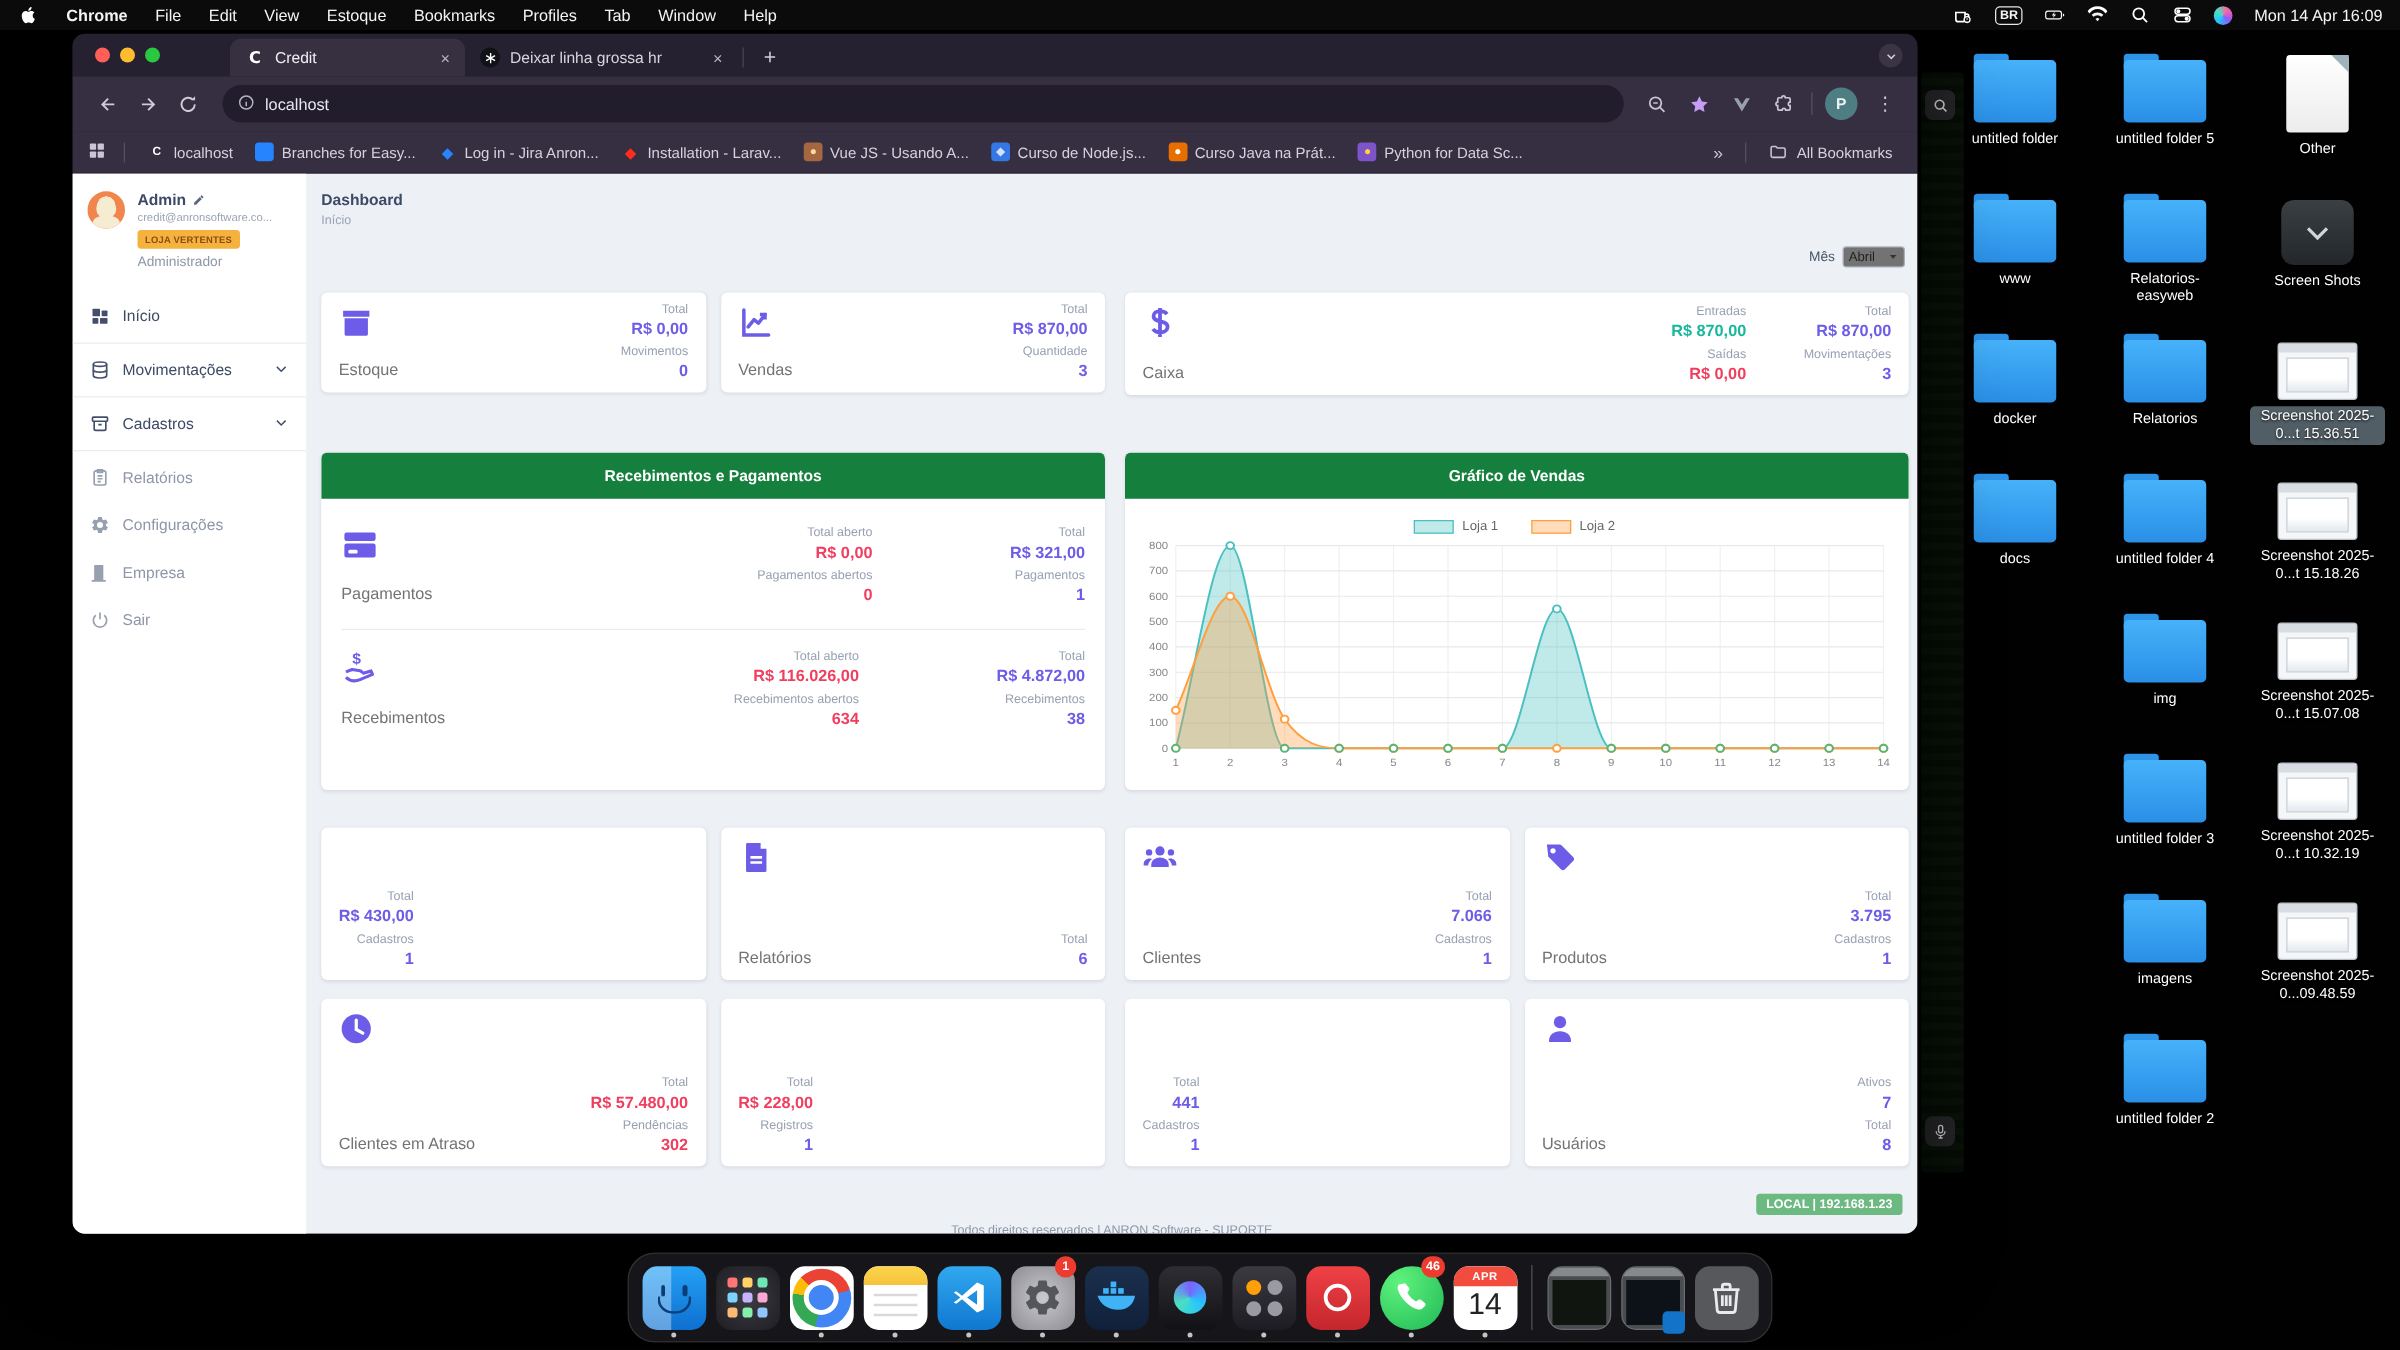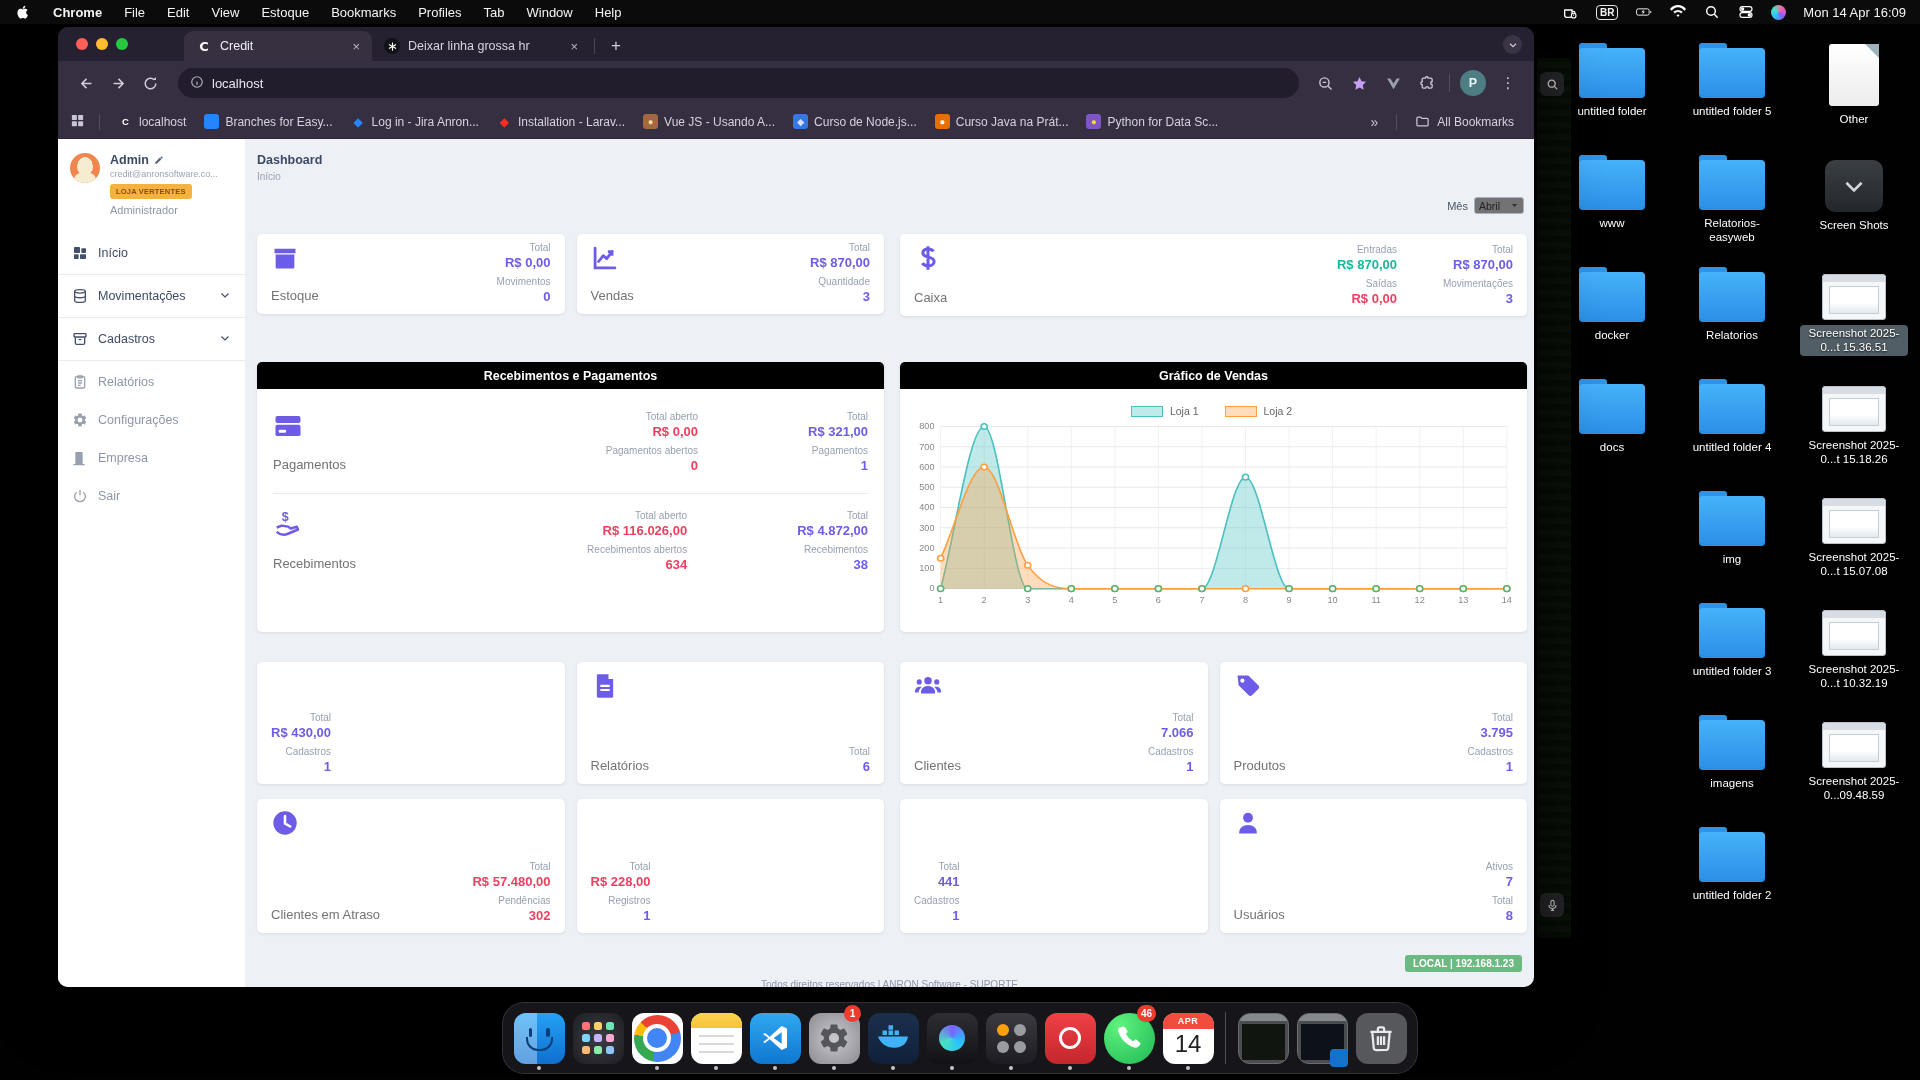--- a/index.html
+++ b/index.html
@@ -108,21 +108,21 @@
   .cicon{width:28px;height:28px;color:#6c5ce7;}
   .cicon svg{width:28px;height:28px;}
   .ctitle{font-size:13px;font-weight:normal;color:#737373;max-width:125px;line-height:1.25;}
   .cstats{display:flex;gap:46px;}
   .scol{display:flex;flex-direction:column;justify-content:flex-end;align-items:flex-end;gap:6px;}
   .stat{text-align:right;}
   .slabel{font-size:10px;color:#97a1b3;}
   .sval{font-size:13px;font-weight:bold;margin-top:2px;}
 
   .panel{background:#fff;border-radius:5px;box-shadow:0 1px 3px rgba(25,35,60,.10);overflow:hidden;}
-  .panel-head{height:27px;background:#000000;color:#fff;font-size:12.5px;font-weight:bold;display:flex;align-items:center;justify-content:center;}
+  .panel-head{height:37px;background:#15803d;color:#fff;font-size:12.5px;font-weight:bold;display:flex;align-items:center;justify-content:center;}
   .panel-body{padding:6px 16px 8px 16px;}
   .prow{display:flex;justify-content:space-between;padding:16px 0 20px 0;}
   .prow + .prow{border-top:1px solid #e9ebef;}
   .prow .cicon{width:30px;height:30px;}
   .prow .cicon svg{width:30px;height:30px;}
   .prow .ctitle{margin-top:14px;}
   .prow .cstats{gap:120px;}
 
   
   .chart-wrap{padding:10px 10px 2px 6px;}

